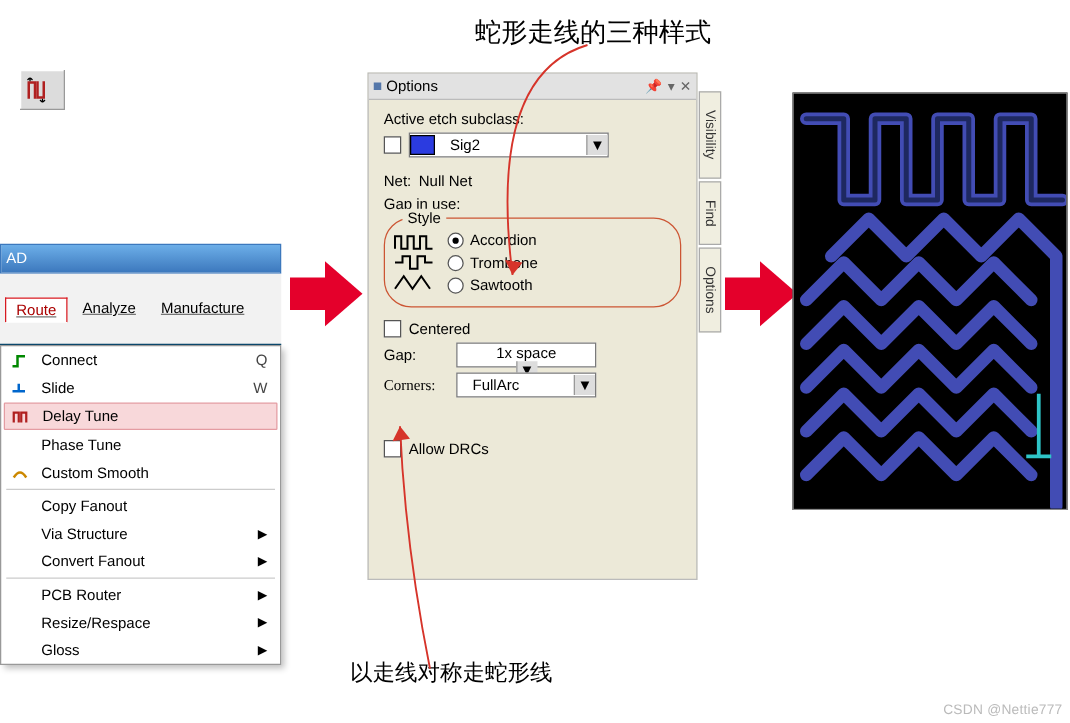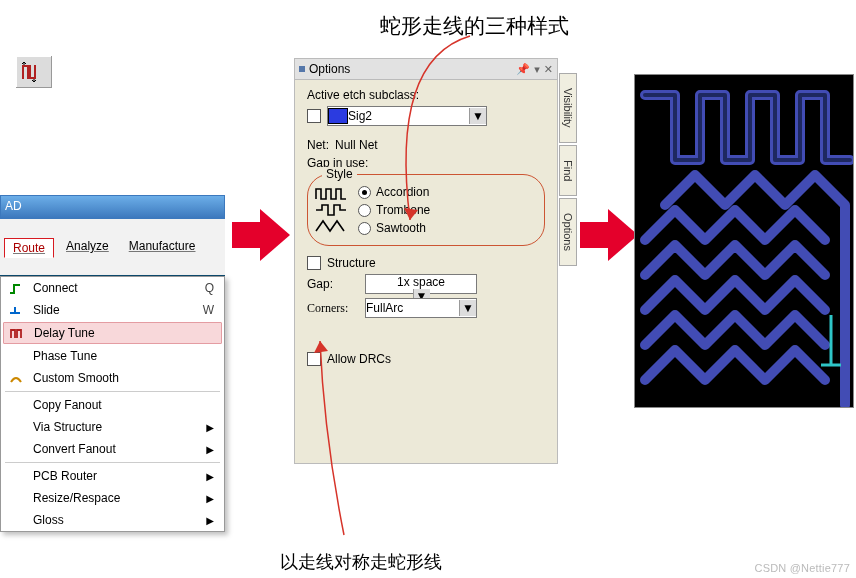--- a/index.html
+++ b/index.html
@@ -19,21 +19,20 @@
     left: 380px;
     font-size: 21px;
     color: #000;
   }
   .annotation-bottom {
     position: absolute;
     top: 526px;
     left: 280px;
     font-size: 18px;
     color: #000;
-    margin-top: 24px;
   }
   .watermark {
     position: absolute;
     right: 6px;
     bottom: 4px;
     font-size: 11px;
     color: rgba(130,130,130,0.55);
     letter-spacing: .2px;
   }
 
@@ -144,21 +143,21 @@
   .options-body { position:relative; padding: 8px 10px 8px 12px; }
   .options-body .row { display:flex; align-items:center; gap:6px; margin:4px 0;}
   .chk { width:12px; height:12px; border:1px solid #555; background:#fff; display:inline-block;}
   .swatch { width:18px; height:14px; border:1px solid #000; background:#2b3be0; display:inline-block;}
   .win-select {
     display:flex; align-items:center;
     border:1px solid #7a7a7a;
     background:#fff;
     height:18px; width:158px;
   }
-  .win-select .txt { flex:1; padding:0 0;}
+  .win-select .txt { flex:1; padding:0 12px;}
   .win-select .btn { width:16px; height:16px; border-left:1px solid #999; background:#ddd;
     display:flex; align-items:center; justify-content:center;}
   .indent { margin-left:20px;}
   .radio { display:flex; align-items:center; gap:5px; margin:4px 0;}
   .radio .r { width:11px; height:11px; border:1px solid #555; border-radius:50%; background:#fff;
     display:inline-flex; align-items:center; justify-content:center;}
   .radio .r.sel::after { content:""; width:5px; height:5px; border-radius:50%; background:#000;}
   .style-group {
     position: relative;
     border:1px solid #c53; border-radius:22px;
@@ -397,21 +396,21 @@
           <div class="radio">
               <span class="r"></span>
               <span>Sawtooth</span>
             </div>
         </div>
       </div>
     </div>
 
     <div class="row">
       <span class="chk"></span>
-      <span>Structure</span>
+      <span>Centered</span>
     </div>
     <div class="row">
       <span style="width:52px;">Gap:</span>
       <div class="win-select" style="width:110px;flex-direction:column;">
         <span class="txt">1x space</span>
         <span class="btn">▼</span>
       </div>
     </div>
     <div class="row">
       <span style="width:52px;font-family:Liberation Serif, serif;">Corners:</span>

